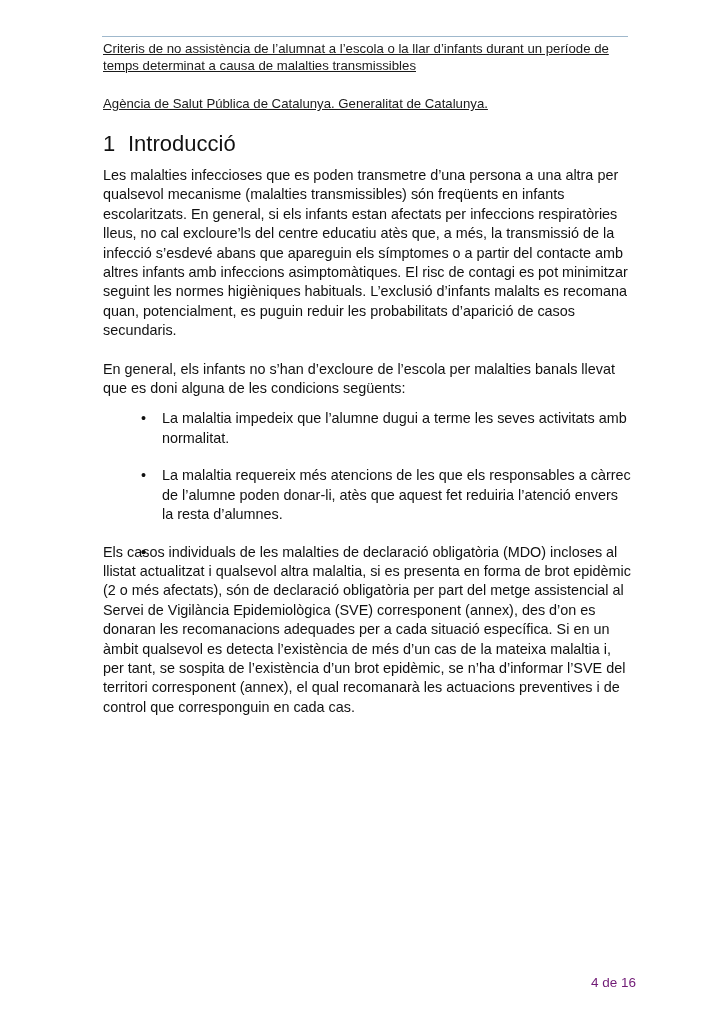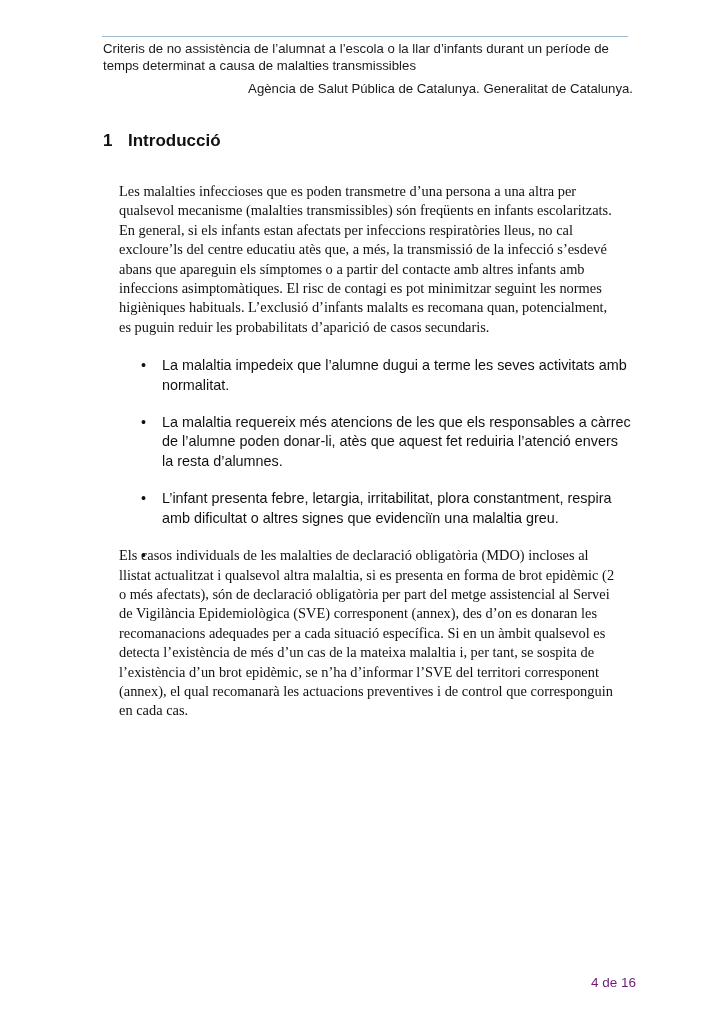--- a/index.html
+++ b/index.html
@@ -6,33 +6,33 @@
   body {
     width: 724px; height: 1024px; position: relative; overflow: hidden;
     font-family: "Liberation Sans", sans-serif; color: #111111;
   }
   .rule {
     position: absolute; left: 102px; top: 36px; width: 526px; height: 0;
     border-top: 1.5px solid #9fb8cc;
   }
   .header {
     position: absolute; left: 103px; top: 41px; width: 530px;
-    font-size: 13.2px; line-height: 16.5px; color: #1a1a1a;
+    font-size: 13.2px; line-height: 16.5px; color: #1a1a1a; text-decoration: underline;
   }
-  .header .org { margin-top: 7px; text-align: right; }
+  .header .org { margin-top: 22px; }
   .heading {
     position: absolute; left: 103px; top: 131px;
-    font-size: 17px; font-weight: bold; color: #111;
+    font-size: 22px; font-weight: normal; color: #111;
   }
   .heading .num { display: inline-block; width: 25px; }
   .body {
     position: absolute; left: 103px; top: 166px; width: 530px;
     font-size: 14.4px; line-height: 19.4px;
   }
-  .body p { margin: 16px; font-family: Liberation Serif, serif; }
+  .body p { margin: 0; }
   .p1 { margin-bottom: 19px !important; }
   .p2 { margin-bottom: 11px !important; }
   ul.bullets { list-style: none; margin: 0 0 12px 0; padding: 0; }
   ul.bullets li {
     position: relative; padding-left: 59px; margin-bottom: 18px;
   }
   ul.bullets li:last-child { margin-bottom: 0; }
   ul.bullets li .dot {
     position: absolute; left: 38px; top: 0;
   }
@@ -50,32 +50,32 @@
   <div>Criteris de no assistència de l’alumnat a l’escola o la llar d’infants durant un període de temps determinat a causa de malalties transmissibles</div>
   <div class="org">Agència de Salut Pública de Catalunya. Generalitat de Catalunya.</div>
 </div>
 
 <div class="heading">
   <span class="num">1</span><span>Introducció</span>
 </div>
 
 <div class="body">
   <p class="p1">Les malalties infeccioses que es poden transmetre d’una persona a una altra per qualsevol mecanisme (malalties transmissibles) són freqüents en infants escolaritzats. En general, si els infants estan afectats per infeccions respiratòries lleus, no cal excloure’ls del centre educatiu atès que, a més, la transmissió de la infecció s’esdevé abans que apareguin els símptomes o a partir del contacte amb altres infants amb infeccions asimptomàtiques. El risc de contagi es pot minimitzar seguint les normes higièniques habituals. L’exclusió d’infants malalts es recomana quan, potencialment, es puguin reduir les probabilitats d’aparició de casos secundaris.</p>
+  <p class="p2">En general, els infants no s’han d’excloure de l’escola per malalties banals llevat que es doni alguna de les condicions següents:</p>
   <ul class="bullets">
     <li>
       <span class="dot">•</span>
       <span>La malaltia impedeix que l’alumne dugui a terme les seves activitats amb normalitat.</span>
     </li>
     <li>
       <span class="dot">•</span>
       <span>La malaltia requereix més atencions de les que els responsables a càrrec de l’alumne poden donar-li, atès que aquest fet reduiria l’atenció envers la resta d’alumnes.</span>
     </li>
     <li>
       <span class="dot">•</span>
-      <span>L’infant presenta febre, letargia, irritabilitat, plora constantment, respira amb dificultat o altres signes que evidenciïn una malaltia greu.</span>
     </li>
     <li>
       <span class="dot">•</span>
     </li>
   </ul>
   <p>Els casos individuals de les malalties de declaració obligatòria (MDO) incloses al llistat actualitzat i qualsevol altra malaltia, si es presenta en forma de brot epidèmic (2 o més afectats), són de declaració obligatòria per part del metge assistencial al Servei de Vigilància Epidemiològica (SVE) corresponent (annex), des d’on es donaran les recomanacions adequades per a cada situació específica. Si en un àmbit qualsevol es detecta l’existència de més d’un cas de la mateixa malaltia i, per tant, se sospita de l’existència d’un brot epidèmic, se n’ha d’informar l’SVE del territori corresponent (annex), el qual recomanarà les actuacions preventives i de control que corresponguin en cada cas.</p>
 </div>
 
 <div class="footer">4 de 16</div>
 

